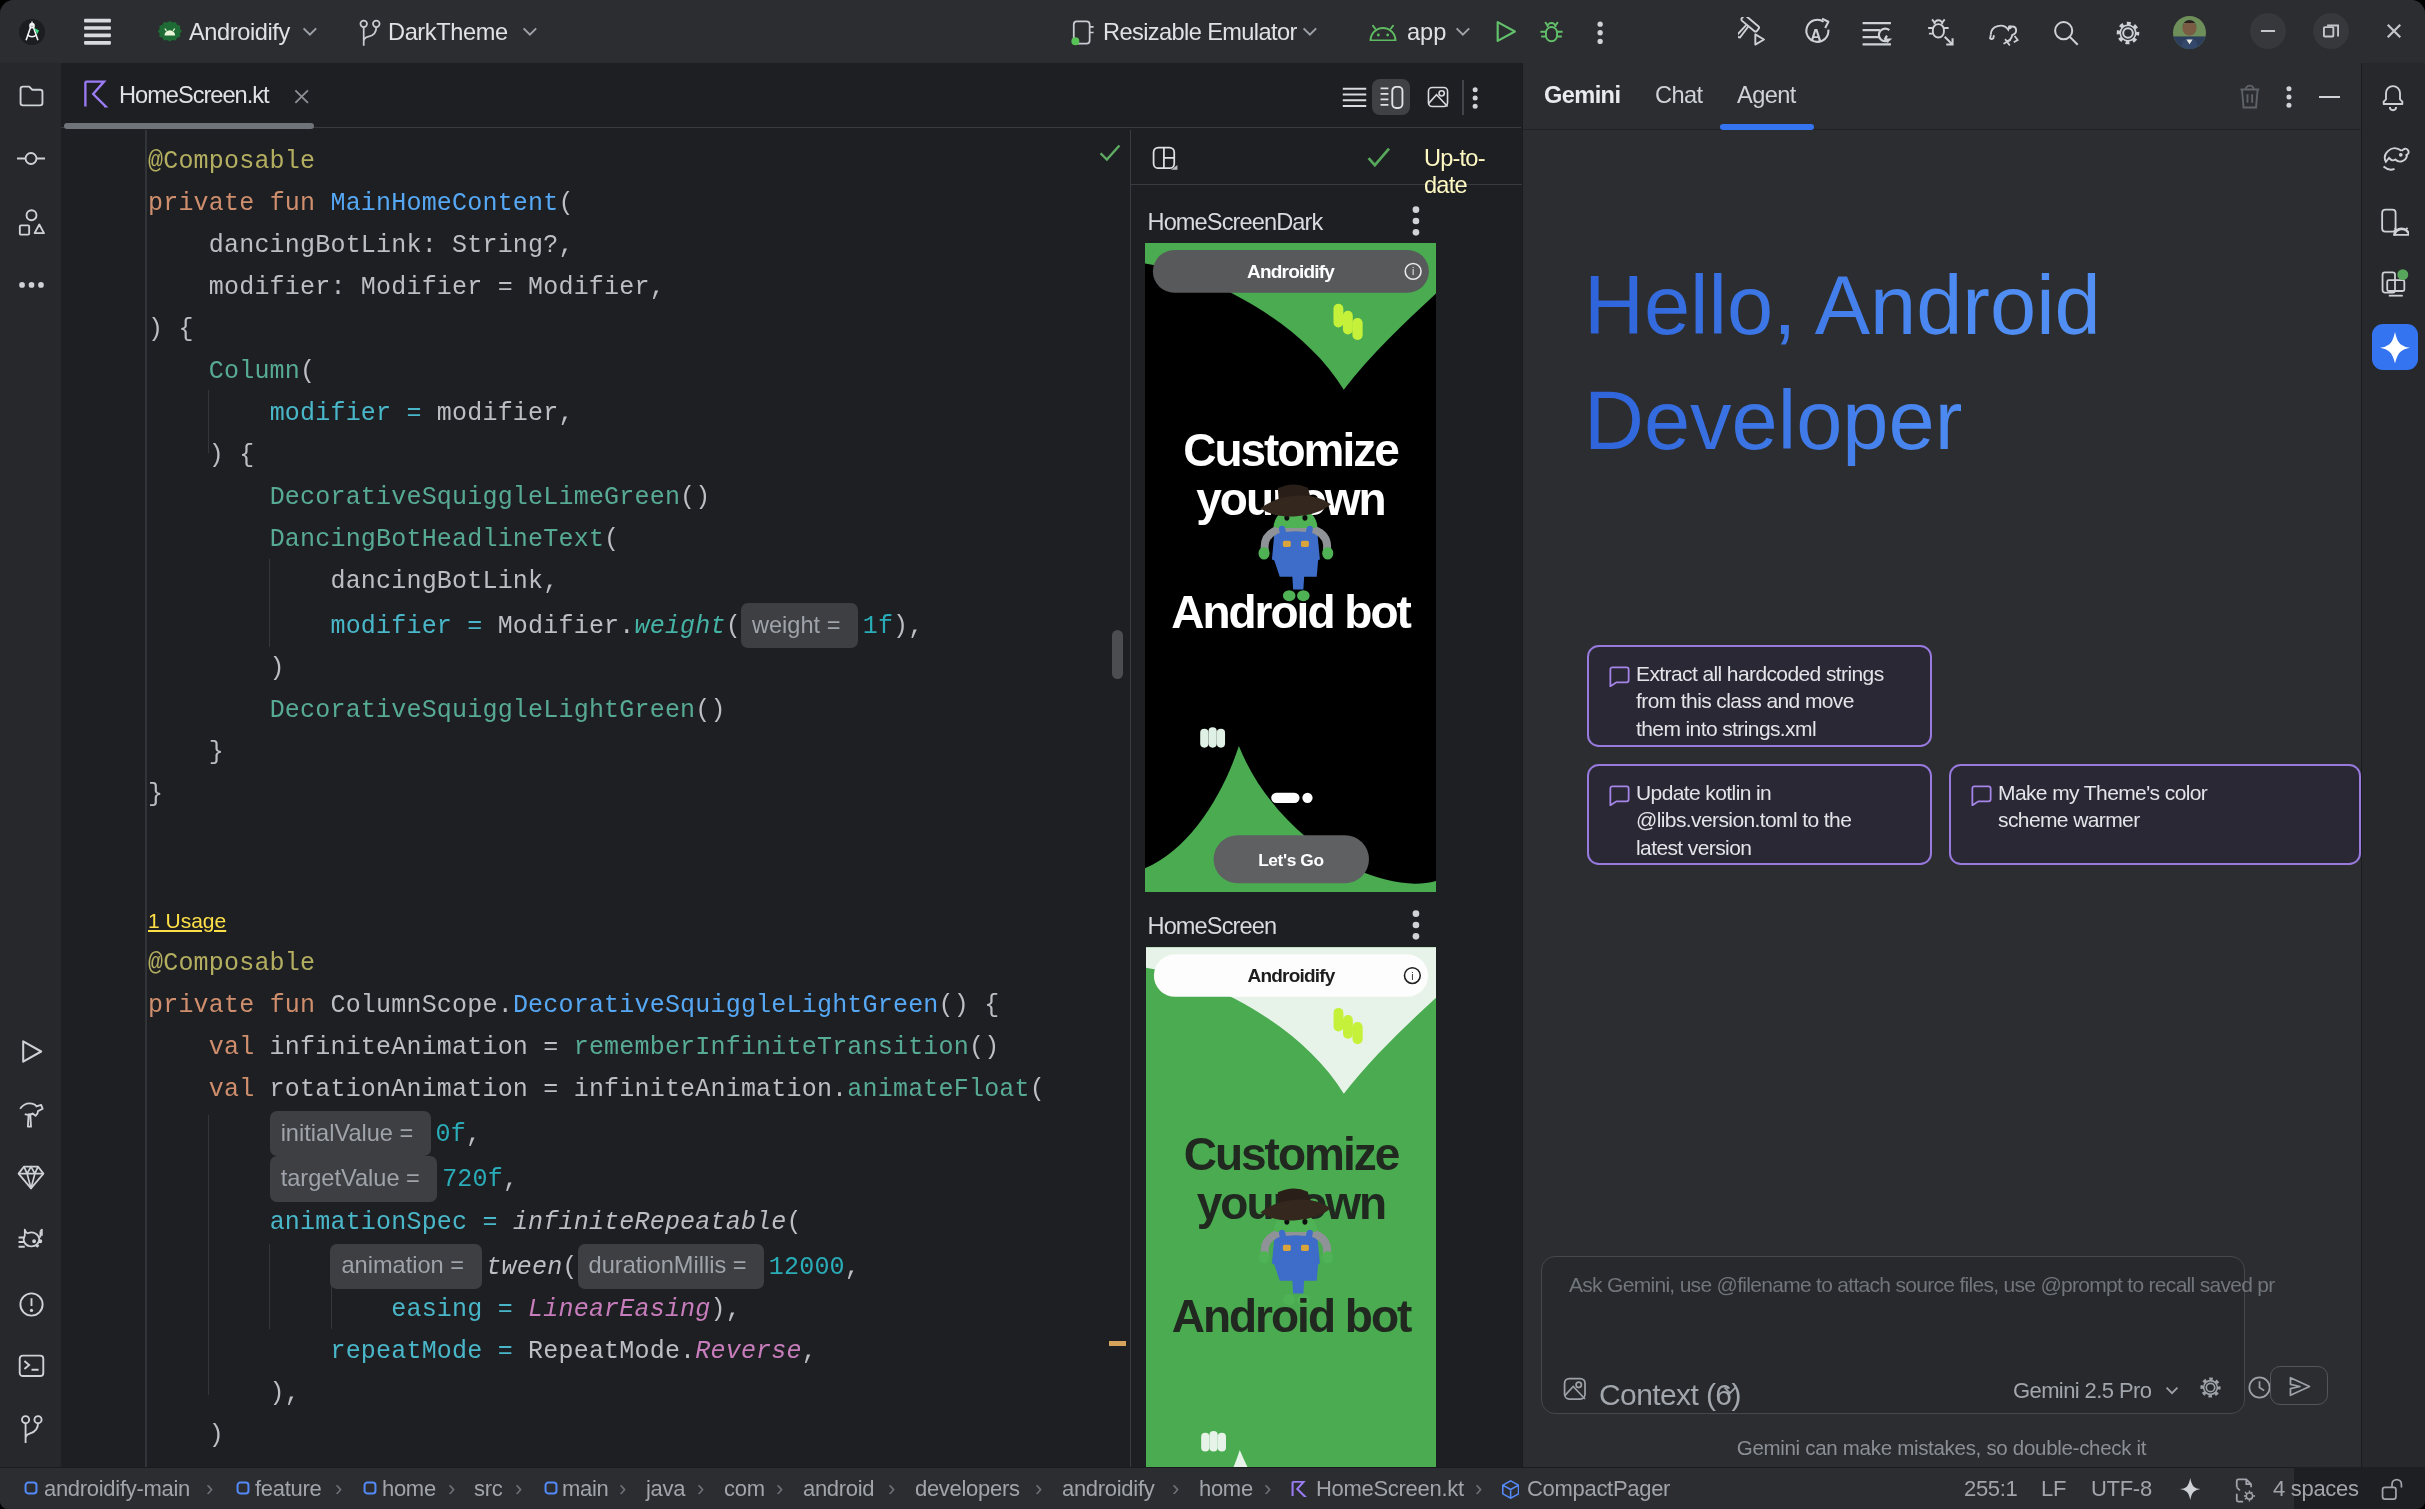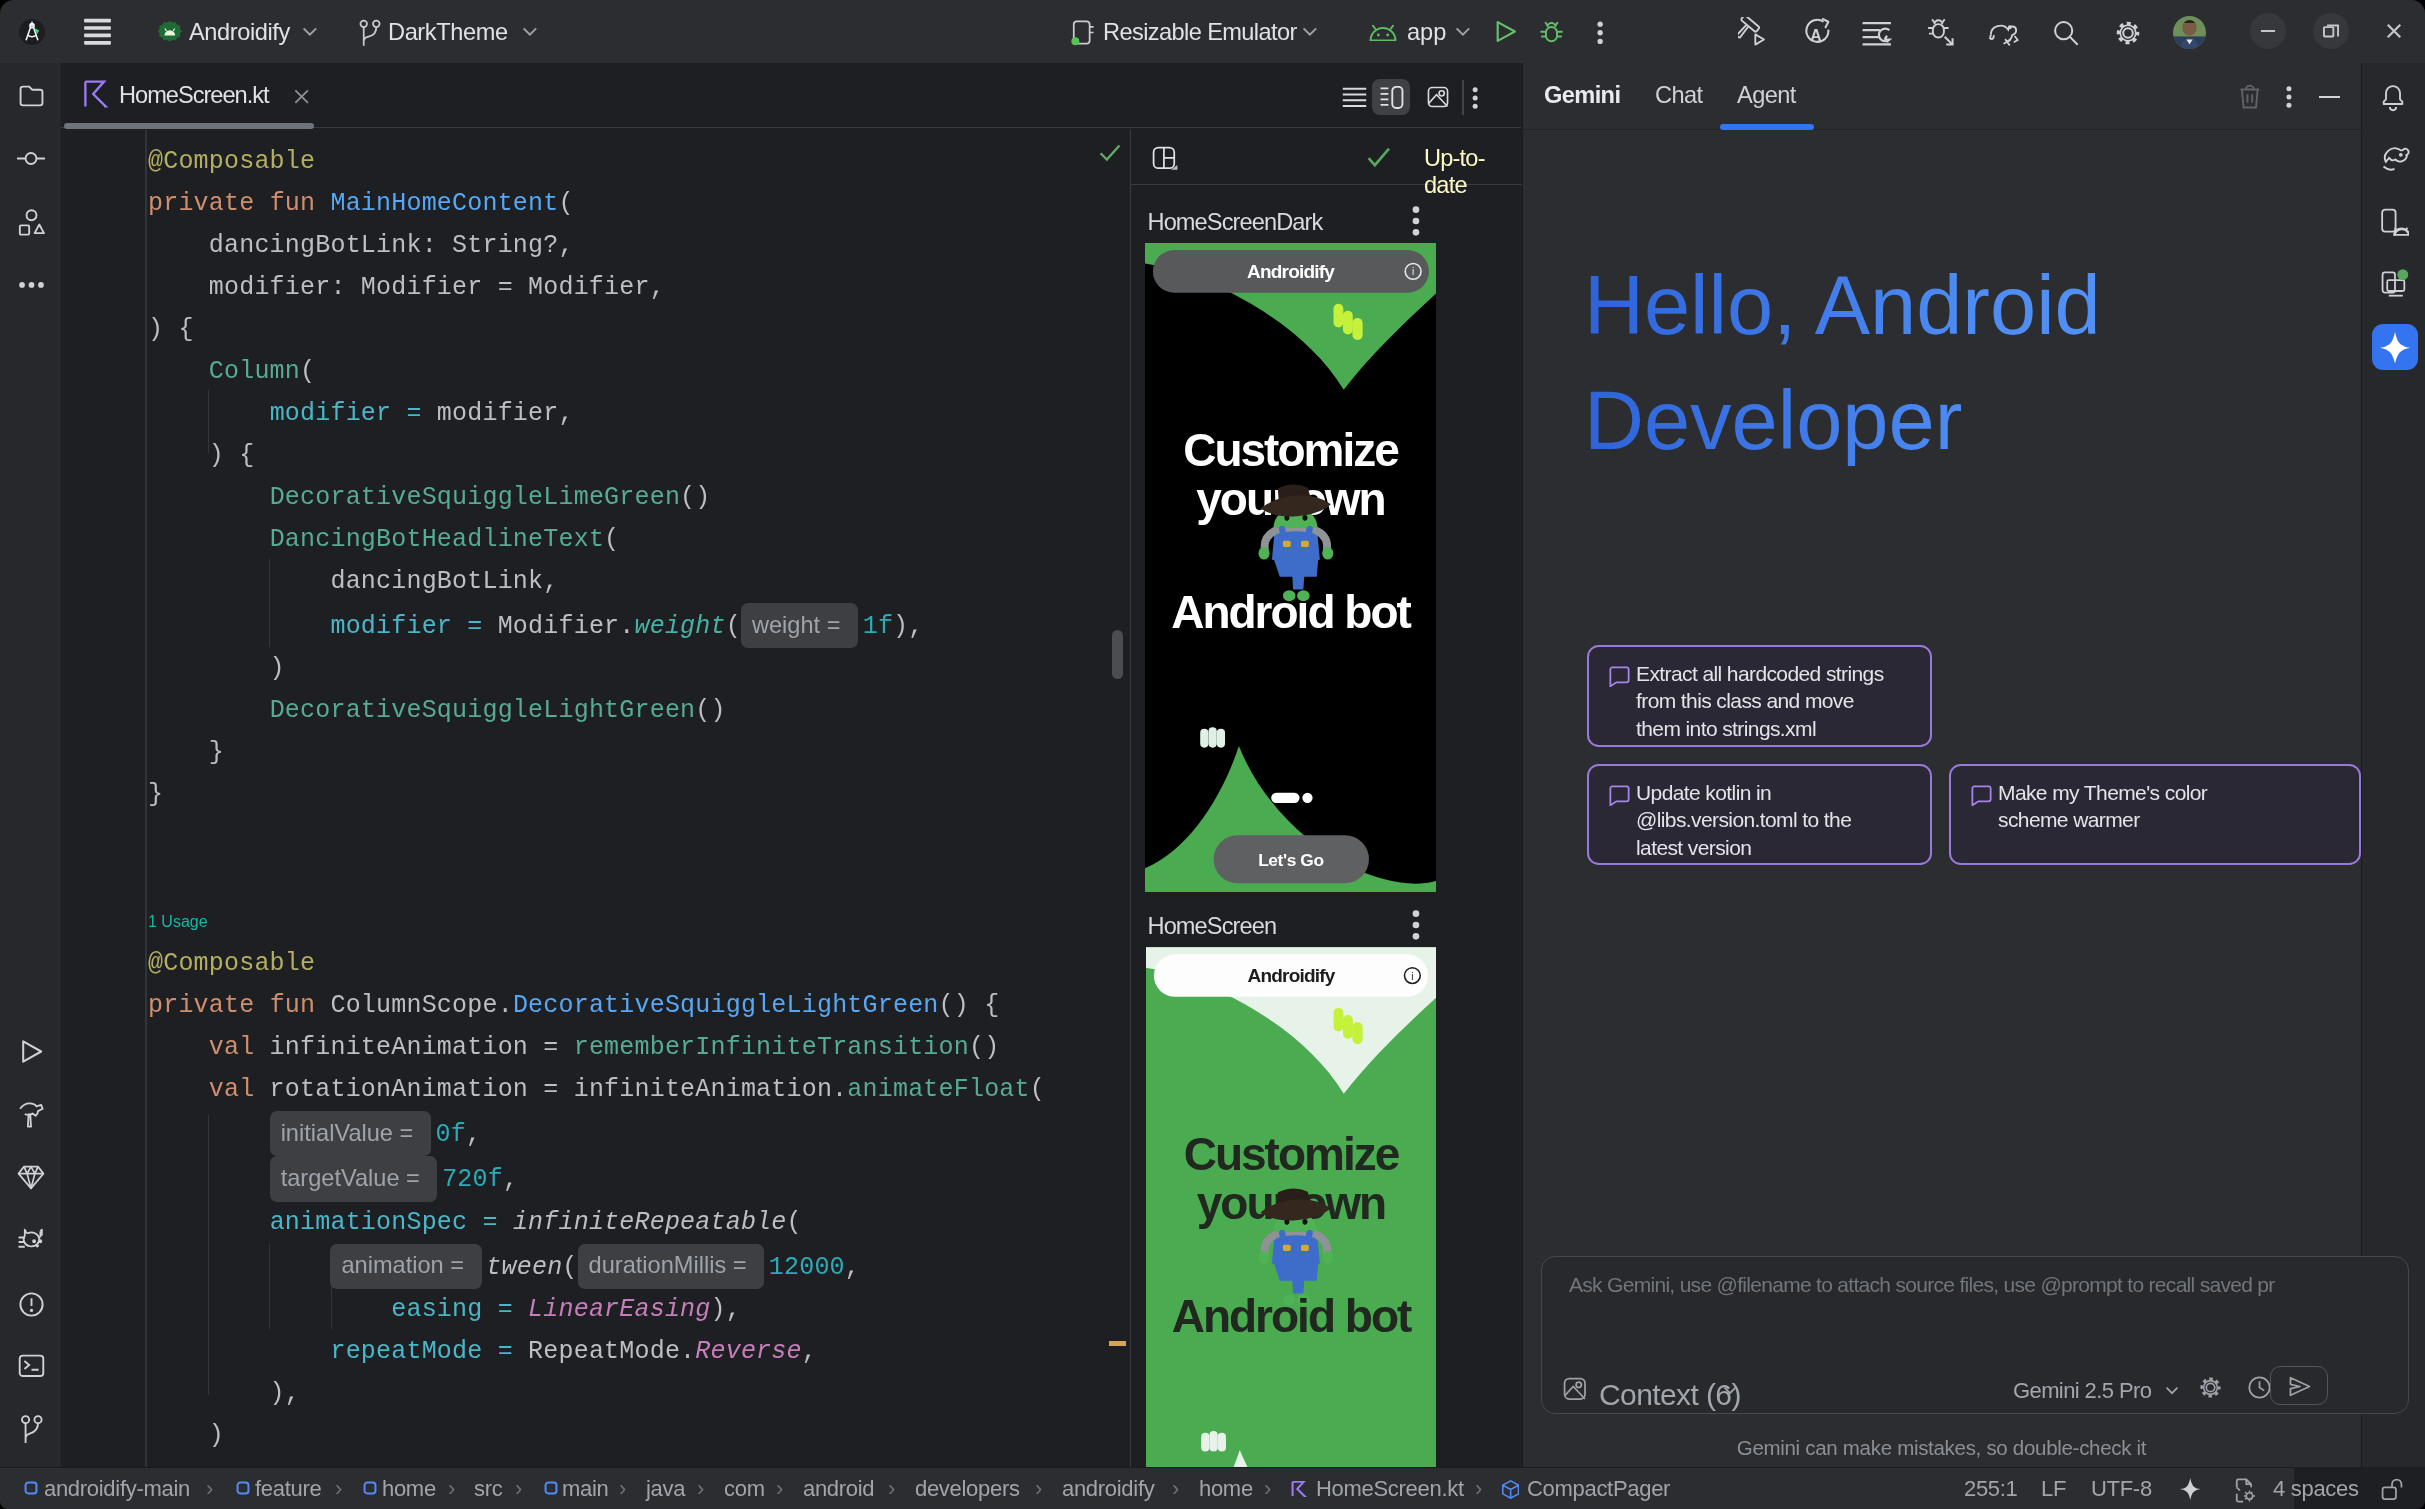--- a/index.html
+++ b/index.html
@@ -33,40 +33,40 @@
   .kw { color:#cf8e6d; }
   .ann { color:#b3ae60; }
   .fdecl { color:#56a8f5; }
   .fcall { color:#57aa94; }
   .narg { color:#49b7c9; }
   .num { color:#2aacb8; }
   .ital { font-style:italic; }
   .enum { color:#c77dbb; font-style:italic; }
   .wfn { color:#45b3a5; font-style:italic; }
   .hint { display:inline-block; background:#3d3f43; color:#9fa3aa; font-family:"Liberation Sans",sans-serif; font-size:23.6px; border-radius:7px; padding:0.8px 11px 2.4px 11px; margin-right:4.7px; vertical-align:baseline; letter-spacing:0; }
-  .usage { color:#14b8a6; font-family:"Liberation Sans",sans-serif; font-size:16px; letter-spacing:0; }
+  .usage { color:#fde047; font-family:"Liberation Sans",sans-serif; font-size:21px; letter-spacing:0;text-decoration:underline; }
   .iguide { position:absolute; width:0.8px; background:#33363a; }
 
   
   .previewpanel { position:absolute; left:1069px; top:67px; width:392px; height:1337px; border-left:1.6px solid #393b40; }
   .pv-toolbar { position:absolute; left:0; top:0; width:392px; height:55px; border-bottom:1.6px solid #393b40; }
   .pv-label { position:absolute; color:#d7dade; font-size:23.6px; letter-spacing:-0.9px; }
 
   .phone { position:absolute; overflow:hidden; }
 
   
   .gemini { position:absolute; left:1522px; top:63px; width:839px; height:1404px; background:#2b2d30; border-left:0.8px solid #1a1b1e; }
   .gm-header { position:absolute; left:0; top:0; width:839px; height:67px; border-bottom:0.8px solid #202124; }
   .gm-tab { position:absolute; top:0; height:67px; line-height:65px; font-size:23.6px; letter-spacing:-0.6px; color:#ced2d6; }
   .gm-h1 { position:absolute; left:61px; top:185px; width:709px; font-size:83px; letter-spacing:0px; font-weight:500; line-height:115px; background:linear-gradient(90deg,#2e63da 0%, #4e8cf3 55%, #5b96f7 100%); -webkit-background-clip:text; background-clip:text; color:transparent; }
   .gm-sub { position:absolute; left:67px; top:500px; font-size:41px; letter-spacing:4.9px; color:#898d93; }
   .card { position:absolute; background:#2b2836; border:2px solid #9879dd; border-radius:11.8px; color:#e3e4e8; font-size:21px; letter-spacing:-0.6px; line-height:27.6px; }
   .card .ic { position:absolute; left:19.7px; top:19px; }
   .card .ct { position:absolute; left:47px; top:12.6px; white-space:nowrap; }
-  .inputbox { position:absolute; left:1541px; top:1256px; width:868px; height:158px; background:#27292c; border:1.6px solid #46484d; border-radius:14px; }
+  .inputbox { position:absolute; left:1541px; top:1256px; width:704px; height:158px; background:#27292c; border:1.6px solid #46484d; border-radius:14px; }
   .gm-note { position:absolute; top:1436px; left:1522px; width:839px; text-align:center; color:#8b8f96; font-size:20.5px; letter-spacing:-0.3px; }
 
   .ib-ph { position:absolute; left:27px; top:15.8px; font-size:21px; letter-spacing:-0.7px; color:#71757c; white-space:nowrap; width:768px; overflow:hidden; }
 </style>
 </head>
 <body>
 <div class="win">
 
   <div class="titlebar">
 

